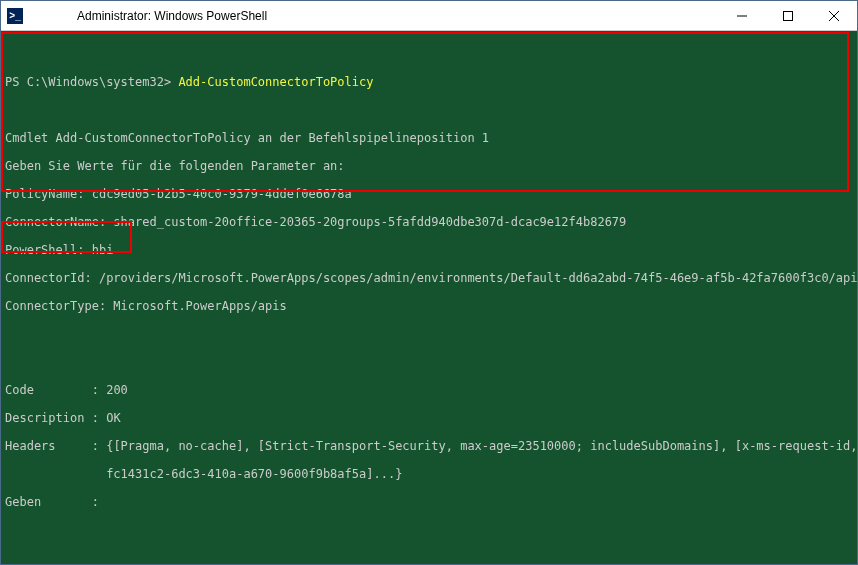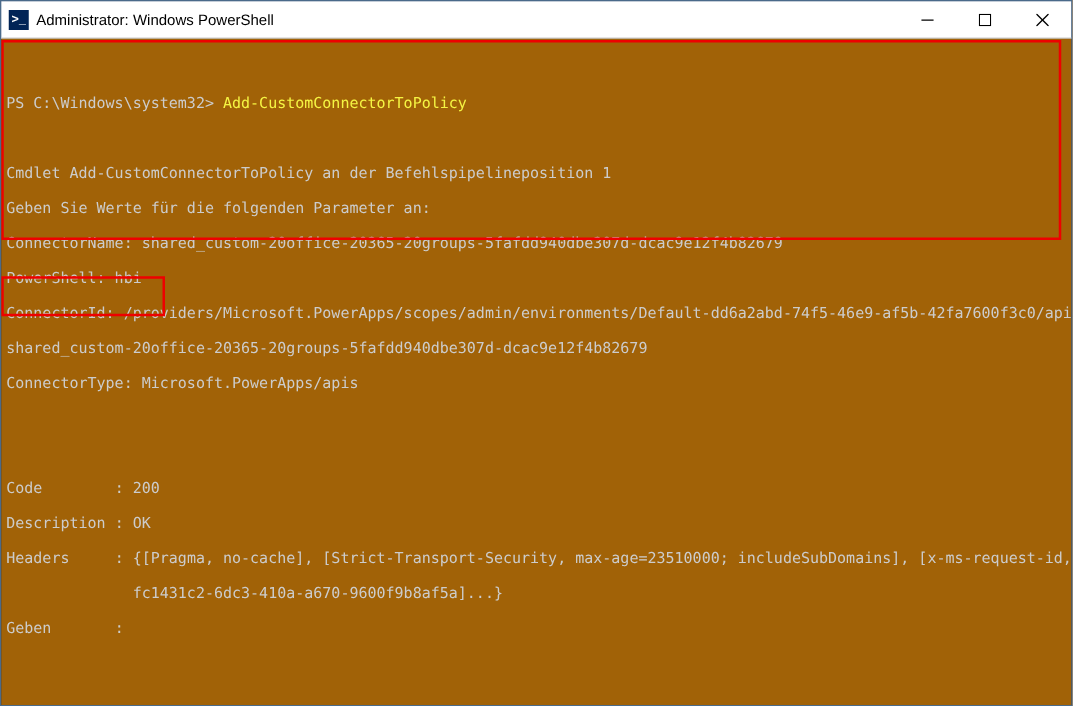--- a/index.html
+++ b/index.html
@@ -1,24 +1,24 @@
 <!DOCTYPE html>
 <html><head>
 <meta charset="utf-8">
 <style>
   * { margin: 0; padding: 0; box-sizing: border-box; }
   body { font-family: 'Segoe UI', Tahoma, sans-serif; background: #fff; width: 858px; height: 565px; overflow: hidden; }
   .window { width: 858px; height: 565px; border: 1px solid #4a6a8a; display: flex; flex-direction: column; background: #012456; }
   .titlebar { height: 30px; background: #fff; display: flex; align-items: center; padding-left: 6px; border-bottom: 1px solid #ccc; }
   .titlebar-icon { width: 16px; height: 16px; background: #012456; display: flex; align-items: center; justify-content: center; color: #fff; font-size: 10px; font-weight: bold; margin-right: 6px; }
-  .title-text { font-size: 12px; color: #000; flex: 1; }
+  .title-text { font-size: 12px; color: #000; flex: 1; margin-left: 48px; }
   .window-btns { display: flex; height: 100%; }
   .win-btn { width: 46px; display: flex; align-items: center; justify-content: center; font-size: 14px; color: #000; }
   .win-btn svg { stroke: #000; stroke-width: 1; fill: none; }
-  .terminal { flex: 1; background: #a16207; padding: 2px 4px; font-family: Consolas, 'Lucida Console', monospace; font-size: 12px; line-height: 14px; color: #cccccc; white-space: pre; overflow: hidden; position: relative; }
+  .terminal { flex: 1; background: #14532d; padding: 2px 4px; font-family: Consolas, 'Lucida Console', monospace; font-size: 12px; line-height: 14px; color: #cccccc; white-space: pre; overflow: hidden; position: relative; }
   .prompt { color: #cccccc; }
   .cmd { color: #f5f543; }
   .red-box { border: 2px solid #e00; display: inline-block; position: absolute; pointer-events: none; }
   .box1 { top: 1px; left: 0px; width: 848px; height: 160px; }
   .box2 { top: 190px; left: 0px; width: 131px; height: 32px; }
   .line { display: block; }
 </style>
 </head>
 <body>
 
@@ -46,24 +46,24 @@
     </div>
   </div>
 
   <div class="terminal">
     <div class="red-box box1"></div>
     <div class="red-box box2"></div>
 <span class="line"><span class="prompt">PS C:\Windows\system32&gt; </span><span class="cmd">Add-CustomConnectorToPolicy</span></span>
 <span class="line">&nbsp;</span>
 <span class="line">Cmdlet Add-CustomConnectorToPolicy an der Befehlspipelineposition 1</span>
 <span class="line">Geben Sie Werte für die folgenden Parameter an:</span>
+<span class="line">PolicyName: cdc9ed05-b2b5-40c0-9379-4ddef0e6678a</span>
 <span class="line">ConnectorName: shared_custom-20office-20365-20groups-5fafdd940dbe307d-dcac9e12f4b82679</span>
 <span class="line">PowerShell: hbi</span>
 <span class="line">ConnectorId: /providers/Microsoft.PowerApps/scopes/admin/environments/Default-dd6a2abd-74f5-46e9-af5b-42fa7600f3c0/apis/</span>
-<span class="line">shared_custom-20office-20365-20groups-5fafdd940dbe307d-dcac9e12f4b82679</span>
 <span class="line">ConnectorType: Microsoft.PowerApps/apis</span>
 <span class="line">&nbsp;</span>
 <span class="line">&nbsp;</span>
 <span class="line"><span>Code        </span><span>: 200</span></span>
 <span class="line"><span>Description </span><span>: OK</span></span>
 <span class="line"><span>Headers     </span><span>: {[Pragma, no-cache], [Strict-Transport-Security, max-age=23510000; includeSubDomains], [x-ms-request-id,</span></span>
 <span class="line">              fc1431c2-6dc3-410a-a670-9600f9b8af5a]...}</span>
 <span class="line"><span>Geben       </span><span>:</span></span>
 
 

